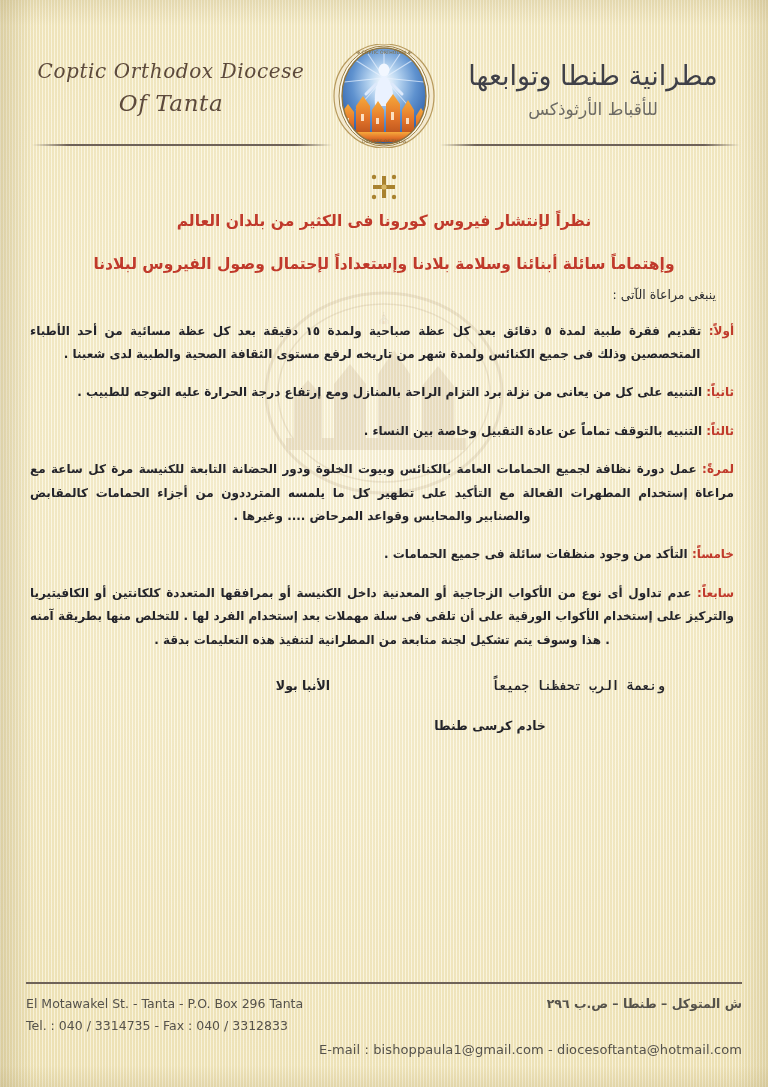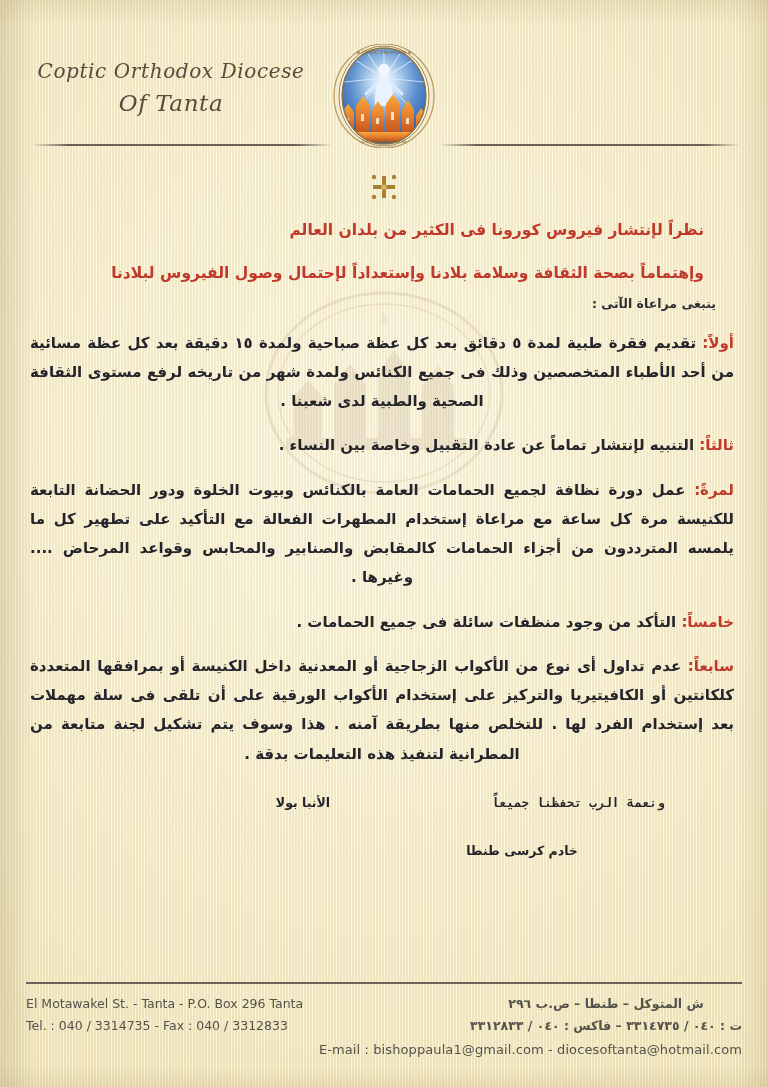--- a/index.html
+++ b/index.html
@@ -133,22 +133,22 @@
     text-align: center;
     margin-top: 14px;
     height: 32px;
   }
 
   
   .titles {
     position: relative;
     z-index: 2;
     direction: rtl;
-    text-align: right;
-    margin-top: 12px;
+    text-align: center;
+    margin-top: 3px;
   }
   .title-line {
     color: #c0392b;
     font-weight: bold;
     font-size: 15.5px;
     line-height: 1.6;
     letter-spacing: 0.2px;
     margin: 0 auto 18px auto;
     width: 640px;
   }
@@ -159,28 +159,28 @@
     position: relative;
     z-index: 2;
     direction: rtl;
     margin: 0 34px 0 30px;
   }
 
   .lead {
     text-align: right;
     color: #2f2f33;
     font-size: 12.5px;
-    font-weight: bold;
+    font-weight: normal;
     margin: 10px 18px 18px 0;
     letter-spacing: 0.2px;
   }
 
   .clause {
     color: #24242a;
-    font-size: 15px;
+    font-size: 12px;
     font-weight: bold;
     line-height: 1.95;
     text-align: justify;
     text-align-last: center;
     margin: 0 0 15px 0;
     letter-spacing: 0.1px;
   }
   .clause .num {
     color: #c0392b;
     font-weight: bold;
@@ -202,21 +202,21 @@
     font-weight: bold;
   }
   .sig-row {
     display: flex;
     justify-content: flex-start;
     gap: 120px;
     padding-right: 60px;
   }
   .sig-blessing { width: 180px; text-align: center; font-family: Liberation Mono, monospace; }
   .sig-name     { width: 130px; text-align: center; }
-  .sig-title    { width: 260px; text-align: center; margin-top: 32px; padding-right: 76px;}
+  .sig-title    { width: 260px; text-align: center; margin-top: 24px; padding-right: 108px;}
 
   
   .footer {
     position: absolute;
     left: 0;
     right: 0;
     bottom: 14px;
     z-index: 2;
     padding: 16px 26px;
   }
@@ -324,56 +324,64 @@
         </g>
       </g>
 
       <ellipse cx="52" cy="52" rx="42" ry="48" fill="none" stroke="#8f7540" stroke-width="1.4"></ellipse>
       <g fill="#7e6636" font-size="4.6" font-family="DejaVu Sans, sans-serif">
         <text x="52" y="10" text-anchor="middle">✠ COPTIC ORTHODOX ✠</text>
         <text x="52" y="99" text-anchor="middle">DIOCESE OF TANTA</text>
       </g>
     </svg>
 
+    <div class="lh-ar">
+      <span class="l1">مطرانية طنطا وتوابعها</span>
+      <span class="l2">للأقباط الأرثوذكس</span>
+    </div>
 
     <div class="rule-left"></div>
     <div class="rule-right"></div>
   </div>
 
   <div class="ornament">
     <svg width="26" height="26" viewBox="0 0 26 26">
       <g fill="#a9822f">
         <path d="M11 2 L15 2 L15 11 L24 11 L24 15 L15 15 L15 24 L11 24 L11 15 L2 15 L2 11 L11 11 Z"></path>
         <circle cx="3" cy="3" r="2.2"></circle>
           <circle cx="23" cy="3" r="2.2"></circle>
         <circle cx="3" cy="23" r="2.2"></circle>
           <circle cx="23" cy="23" r="2.2"></circle>
       </g>
       <circle cx="13" cy="13" r="2.6" fill="#d8b867"></circle>
     </svg>
   </div>
 
   <div class="titles">
     <div class="title-line t1">نظراً لإنتشار فيروس كورونا فى الكثير من بلدان العالم</div>
-    <div class="title-line t2">وإهتماماً بصحة الثقافة وسلامة بلادنا وإستعداداً لإحتمال وصول الفيروس لبلادنا</div>
+    <div class="title-line t2">وإهتماماً سائلة أبنائنا وسلامة بلادنا وإستعداداً لإحتمال وصول الفيروس لبلادنا</div>
   </div>
 
   <div class="body-wrap">
 
     <div class="lead">ينبغى مراعاة الآتى :</div>
 
     <div class="clause">
       <span class="num">أولاً:</span>
       <span>تقديم فقرة طبية لمدة ٥ دقائق بعد كل عظة صباحية ولمدة ١٥ دقيقة بعد كل عظة مسائية  من أحد الأطباء المتخصصين وذلك فى جميع الكنائس ولمدة شهر من تاريخه لرفع مستوى الثقافة الصحية والطبية لدى شعبنا .</span>
     </div>
 
+    <div class="clause short">
+      <span class="num">ثانياً:</span>
+      <span>التنبيه على كل من يعانى من نزلة برد التزام الراحة بالمنازل ومع إرتفاع درجة الحرارة عليه التوجه للطبيب .</span>
+    </div>
 
     <div class="clause short">
       <span class="num">ثالثاً:</span>
-      <span>التنبيه لإنتشار تماماً عن عادة التقبيل وخاصة بين النساء .</span>
+      <span>التنبيه بالتوقف تماماً عن عادة التقبيل وخاصة بين النساء .</span>
     </div>
 
     <div class="clause">
       <span class="num">لمرةً:</span>
       <span>عمل دورة نظافة لجميع الحمامات العامة بالكنائس وبيوت الخلوة ودور الحضانة التابعة للكنيسة مرة كل ساعة مع مراعاة إستخدام المطهرات الفعالة مع التأكيد على تطهير كل ما يلمسه المترددون من أجزاء الحمامات كالمقابض والصنابير والمحابس وقواعد المرحاض .... وغيرها .</span>
     </div>
 
     <div class="clause short">
       <span class="num">خامساً:</span>
       <span>التأكد من وجود منظفات سائلة فى جميع الحمامات .</span>
@@ -396,19 +404,18 @@
 
   <div class="footer">
     <div class="footer-rule"></div>
     <div class="footer-cols">
       <div class="f-en">
         <div>El Motawakel St. - Tanta - P.O. Box 296 Tanta</div>
         <div>Tel. : 040 / 3314735 - Fax  : 040 / 3312833</div>
       </div>
       <div class="f-ar">
         <div>ش المتوكل – طنطا – ص.ب ٢٩٦</div>
-        <div>ت : ٠٤٠ / ٣٣١٤٧٣٥ – فاكس : ٠٤٠ / ٣٣١٢٨٣٣</div>
       </div>
     </div>
     <div class="footer-email">E-mail : bishoppaula1@gmail.com - diocesoftanta@hotmail.com</div>
   </div>
 
 </div>
 
 </body></html>

